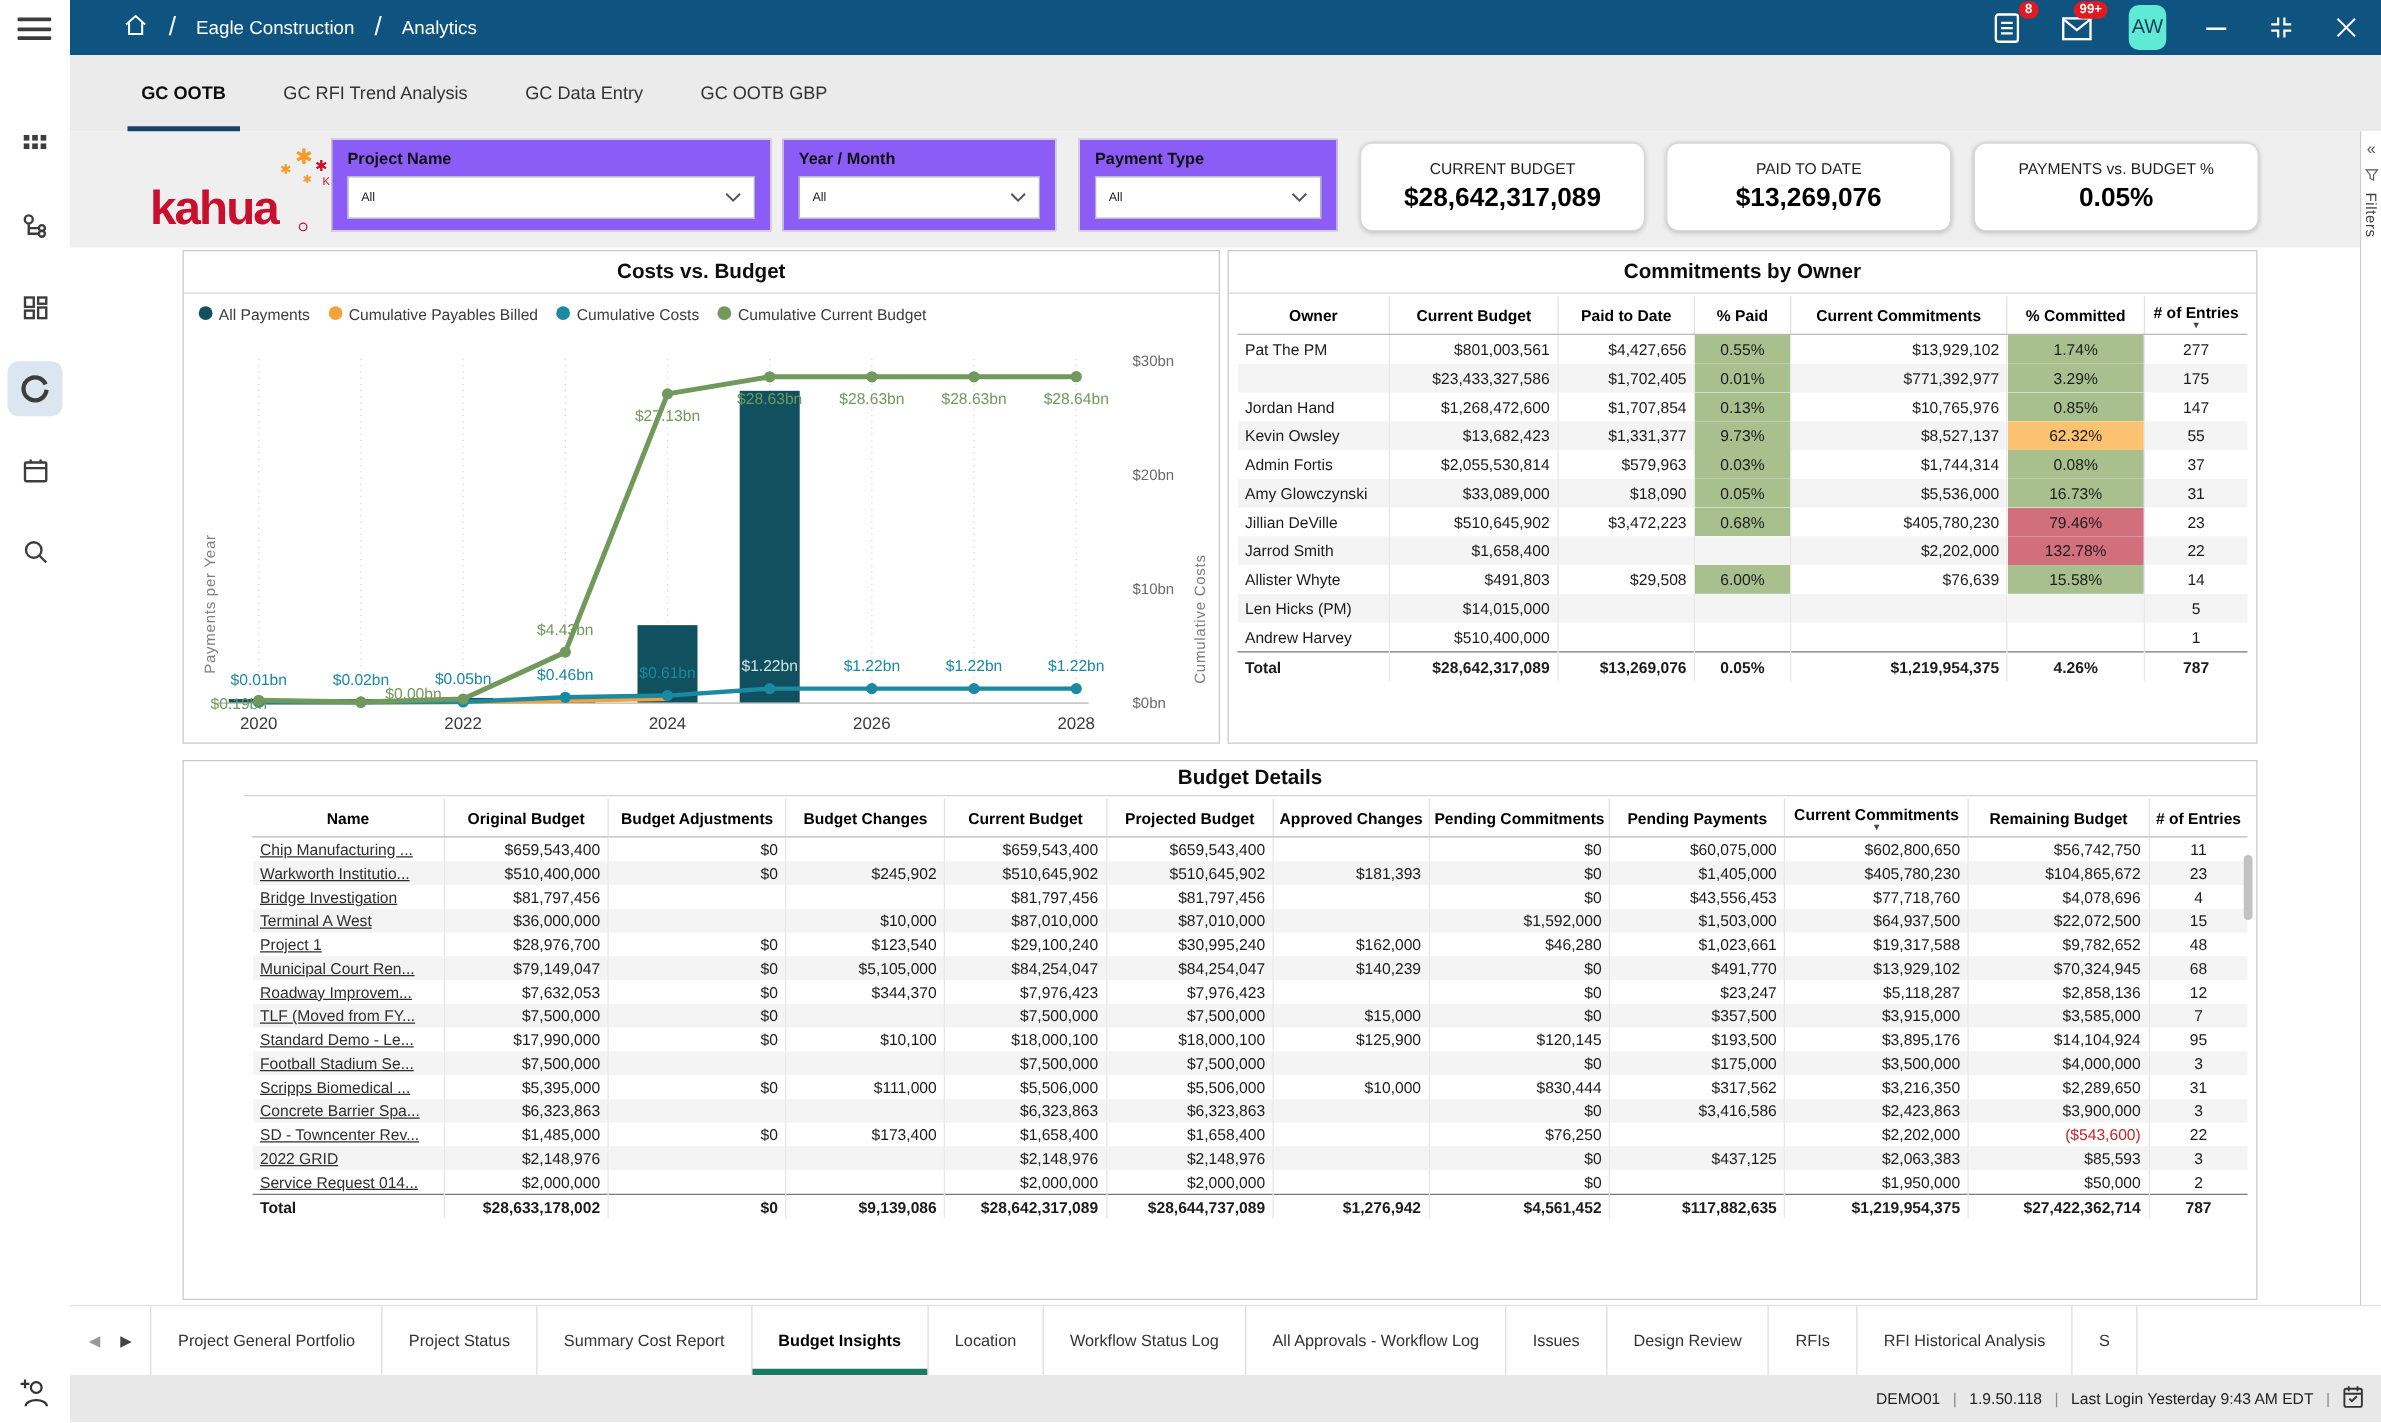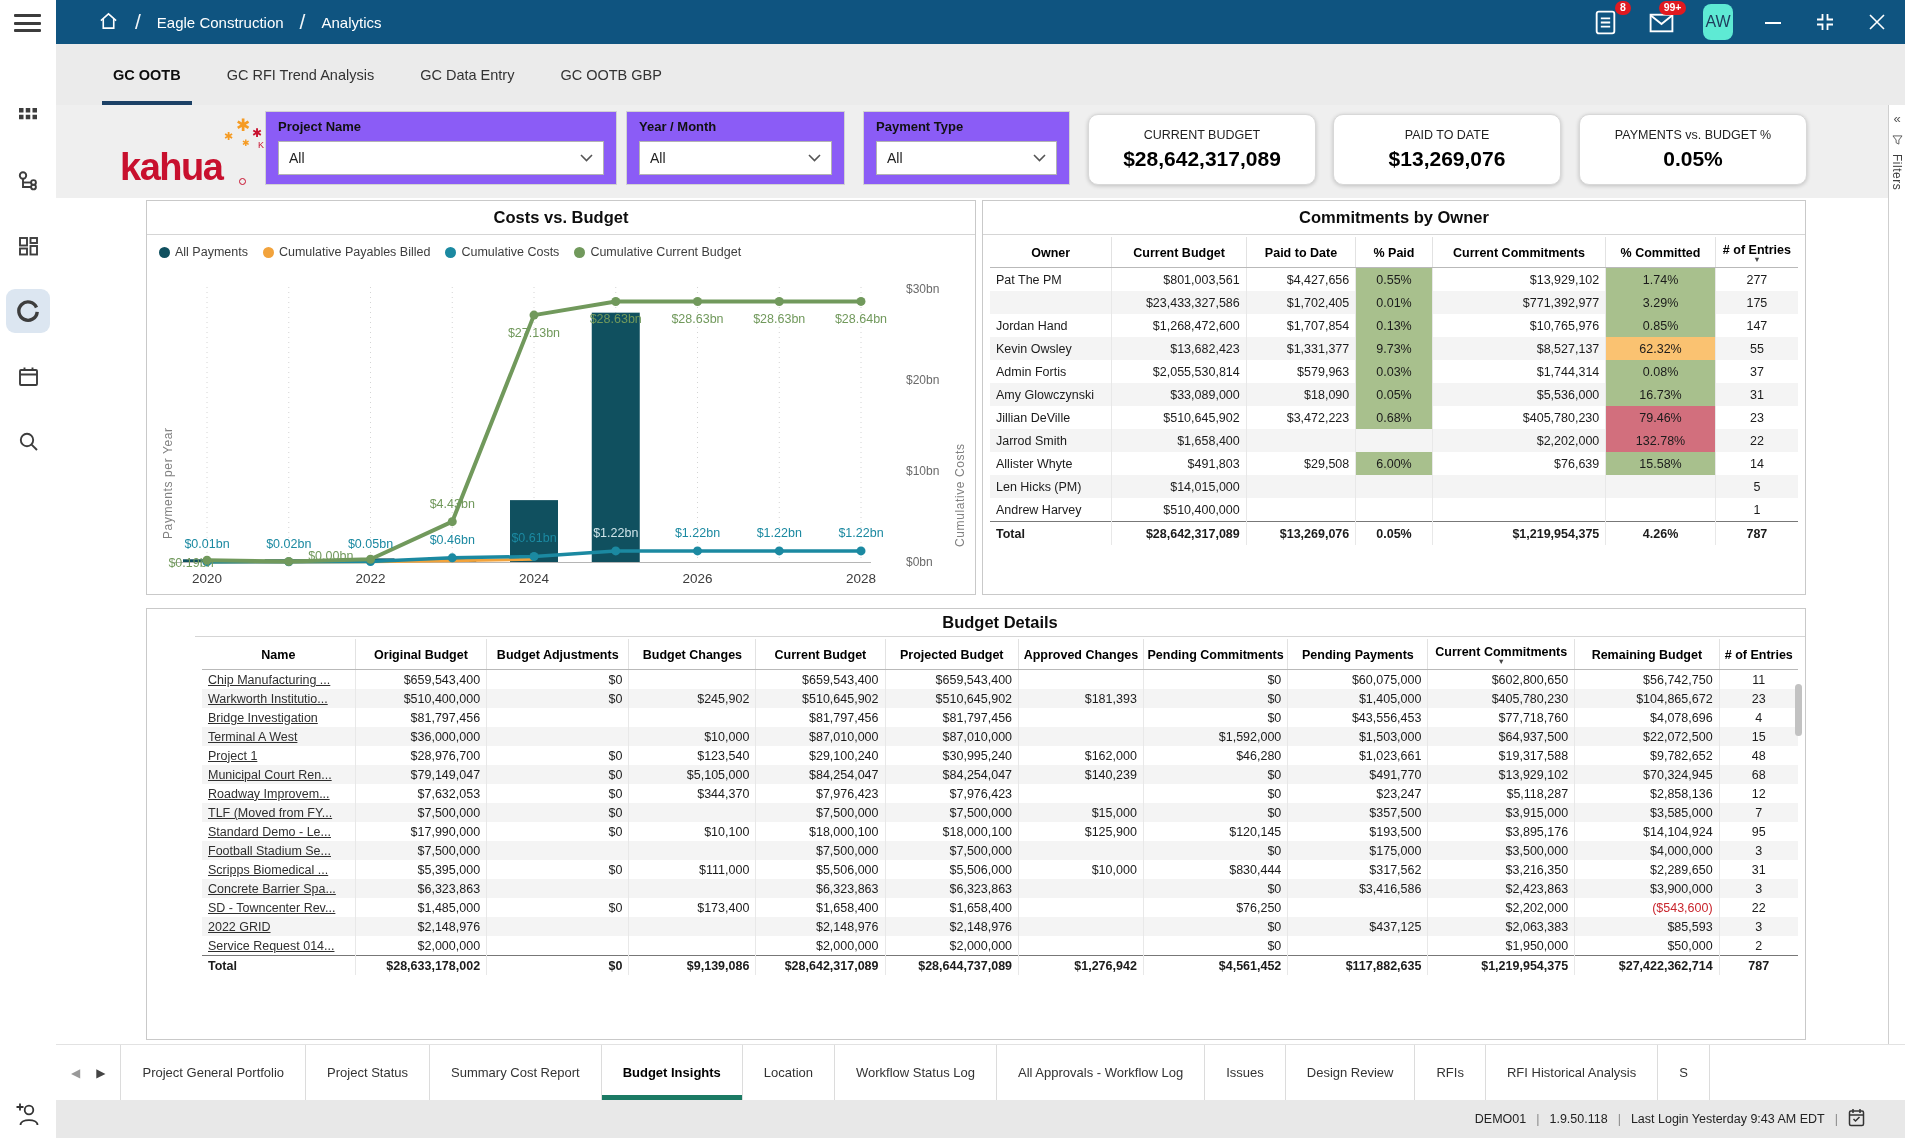--- a/index.html
+++ b/index.html
@@ -38,39 +38,39 @@
   .top-band{position:absolute;left:0;top:0;right:0;height:93px;background:#efefef;}
   
   .brand{position:absolute;left:64px;top:14px;width:170px;height:72px;}
   .brand .word{position:absolute;left:0;bottom:2px;font-size:38px;font-weight:bold;color:#c8102e;letter-spacing:-1.5px;}
   .brand .dot{position:absolute;left:119px;bottom:6px;width:5px;height:5px;border:1.5px solid #c8102e;border-radius:50%;}
   .spark{position:absolute;line-height:1;}
   
   .filter-card{position:absolute;top:6px;height:74px;background:#8b5cf6;border:1px solid #d2d2d2;padding:7px 12px;box-sizing:border-box;}
   .filter-label{font-size:13px;font-weight:bold;color:#111;}
   .filter-select{margin-top:7px;height:32px;border:1px solid #b3b3b3;background:#fff;display:flex;align-items:center;
-                 justify-content:space-between;padding:0 10px;font-size:14px;color:#222;cursor:pointer;}
+                 justify-content:space-between;padding:0 10px;font-size:10px;color:#222;cursor:pointer;}
   .filter-select svg{stroke:#555;fill:none;stroke-width:1.6;}
   
   .kpi{position:absolute;top:9px;height:71px;background:#fff;border:1px solid #d8d8d8;border-radius:10px;
        box-shadow:0 1px 4px rgba(0,0,0,.2);display:flex;flex-direction:column;align-items:center;justify-content:center;
        gap:5px;box-sizing:border-box;}
   .kpi-title{font-size:12.5px;color:#1f1f1f;}
   .kpi-value{font-size:21px;font-weight:bold;color:#000;}
   
   .card{position:absolute;background:#fff;border:1px solid #c9c9c9;box-sizing:border-box;}
   .card-title{height:33px;display:flex;align-items:center;justify-content:center;font-weight:bold;font-size:16.5px;
               color:#0d0d0d;border-bottom:1px solid #d5d5d5;}
   #chart-card{left:90px;top:95px;width:830px;height:395px;}
   #commit-card{left:926px;top:95px;width:824px;height:395px;}
   #budget-card{left:90px;top:503px;width:1660px;height:432px;padding-left:48px;}
   #budget-card .card-title{height:27px;}
   
   .legend{display:flex;gap:15px;align-items:center;padding:10px 0 0 12px;font-size:12.5px;color:#3d3d3d;}
-  .legend-item{display:flex;align-items:center;cursor:pointer;}
+  .legend-item{display:flex;align-items:flex-start;cursor:pointer;}
   .legend .ldot{width:11px;height:11px;border-radius:50%;display:inline-block;margin-right:5px;}
   #costs-chart{position:absolute;left:8px;top:62px;}
   .vlabel{position:absolute;font-size:12px;color:#808080;letter-spacing:.6px;white-space:nowrap;
           transform:rotate(-90deg);transform-origin:left top;}
   
   .pbitable{width:calc(100% - 14px);margin:2px 7px 0;border-collapse:collapse;table-layout:fixed;font-size:12.5px;color:#1b1b1b;}
   .pbitable th{font-weight:bold;text-align:center;padding:6px 3px 4px;border-bottom:1px solid #b9b9b9;
                border-right:1px solid #e2e2e2;font-size:12.5px;line-height:1.15;color:#000;overflow:hidden;white-space:nowrap;}
   .pbitable td{padding:4.5px 6px;border-right:1px solid #e8e8e8;white-space:nowrap;overflow:hidden;text-overflow:ellipsis;}
   .pbitable th:last-child,.pbitable td:last-child{border-right:none;}
@@ -97,21 +97,21 @@
   .tab-arrows{display:flex;align-items:center;gap:16px;padding:0 15px;}
   .arrow{font-size:12px;color:#444;cursor:pointer;}
   .arrow.dim{color:#999;}
   .btab{display:flex;align-items:center;padding:0 21px;font-size:13px;color:#333;border-left:1px solid #dcdcdc;
         position:relative;white-space:nowrap;cursor:pointer;}
   .btab:last-child{border-right:1px solid #dcdcdc;}
   .btab.active{font-weight:bold;color:#000;}
   .btab.active::after{content:"";position:absolute;left:0;right:0;bottom:0;height:5px;background:#1b7a64;}
   
   .statusbar{position:absolute;left:56px;bottom:0;right:0;height:38px;background:#e8e8e8;display:flex;align-items:center;
-             justify-content:flex-end;padding-right:40px;font-size:12.5px;color:#222;gap:10px;z-index:5;}
+             justify-content:flex-end;padding-right:14px;font-size:12.5px;color:#222;gap:10px;z-index:5;}
   .statusbar .sep{color:#8a8a8a;}
   .statusbar svg{stroke:#333;fill:none;stroke-width:1.5;}
 </style>
 </head>
 <body>
 
 <div class="sidebar">
   <div class="hamburger">
       <span></span>
       <span></span>

